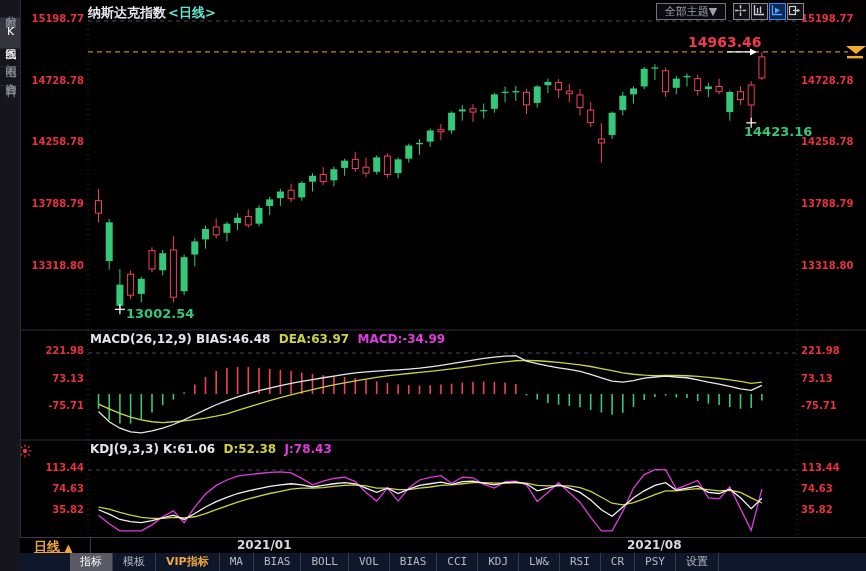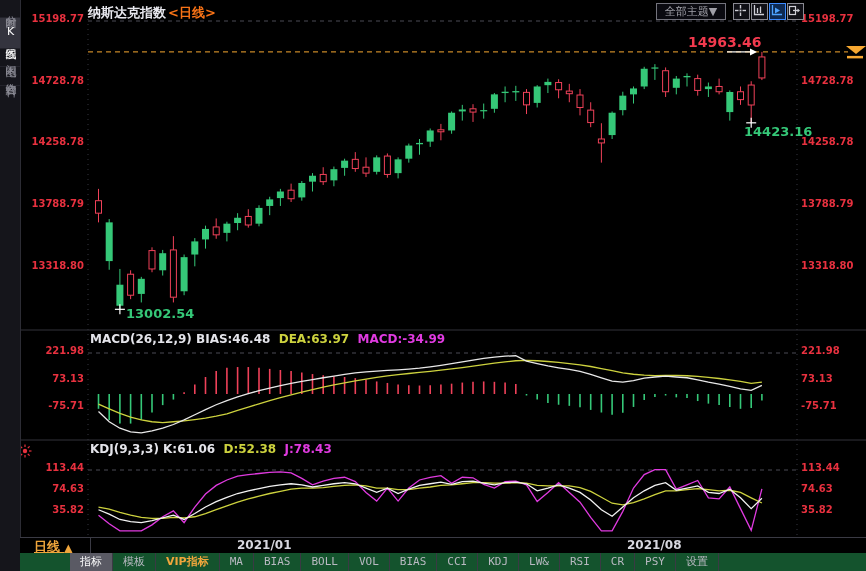--- a/index.html
+++ b/index.html
@@ -6,41 +6,41 @@
   #app{position:relative;width:866px;height:571px;background:#000;overflow:hidden;}
 
   
   .sidebar{position:absolute;left:0;top:0;width:20px;height:571px;background:#15151b;border-right:1px solid #2c2c34;z-index:6;}
   .side-tab{writing-mode:vertical-lr;text-orientation:upright;color:#8a8a94;font-size:11px;line-height:20px;
             width:20px;padding:7px 0;text-align:center;letter-spacing:1px;cursor:pointer;border-bottom:1px solid #23232b;}
   .side-tab.active{background:#34343e;color:#ffffff;}
 
   
   .chart-title{position:absolute;left:88px;top:4px;font-size:13px;font-weight:bold;color:#e8e8ee;z-index:5;white-space:nowrap;}
-  .chart-title .tag{color:#f97316;margin-left:2px;}
+  .chart-title .tag{color:#5eead4;margin-left:2px;}
   .theme-dd{position:absolute;left:656px;top:3px;width:68px;height:15px;border:1px solid #73737c;color:#a0a0a8;
             font-size:11px;line-height:15px;text-align:center;z-index:7;cursor:pointer;background:#0a0a10;}
   .icon-btn{position:absolute;top:3px;width:15px;height:15px;border:1px solid #8a8a92;background:#101016;z-index:7;cursor:pointer;}
   .icon-btn.active{border-color:#3d8bff;background:#0e2a52;}
   .icon-btn svg{display:block;}
 
   
   .lbl{position:absolute;white-space:nowrap;z-index:4;}
   .axis-lbl{font-size:10px;font-weight:bold;color:#e8313f;}
   .ind-header{font-size:12px;font-weight:bold;}
   .ind-header .w{color:#e4e4ea;} .ind-header .y{color:#cdd23e;} .ind-header .m{color:#e03ae0;}
   .anno-red{font-size:14px;font-weight:bold;color:#f23a4e;}
   .anno-green{font-size:13px;font-weight:bold;color:#35c878;}
   .date-lbl{font-size:12px;font-weight:bold;color:#d8d8e0;}
   .period-lbl{font-size:13px;font-weight:bold;color:#f0a63c;}
 
   
   .daterow{position:absolute;left:20px;top:537px;width:846px;height:15px;background:#000;border-top:1px solid #3a3a44;border-bottom:1px solid #4a4a54;z-index:6;}
   .daterow .vdiv{position:absolute;left:70px;top:0;width:1px;height:100%;background:#3a3a44;}
-  .toolbar{position:absolute;left:20px;top:553px;width:846px;height:18px;background:#14532d;display:flex;align-items:stretch;z-index:6;}
+  .toolbar{position:absolute;left:20px;top:553px;width:846px;height:18px;background:#0f172a;display:flex;align-items:stretch;z-index:6;}
   .tb-spacer{width:50px;}
   .tb-item{color:#b9b9c2;font-size:11px;line-height:18px;padding:0 10px;border-right:1px solid #3a3a44;cursor:pointer;white-space:nowrap;}
   .tb-item.latin{font-family:"DejaVu Sans Mono",monospace;font-size:11px;text-align:center;}
   .tb-item.active{background:#5a5a64;color:#ffffff;}
   .tb-item.vip{color:#f0a63c;font-weight:bold;}
 
   svg.chart{position:absolute;left:0;top:0;z-index:2;}
   .sparkle{position:absolute;left:18px;top:443px;z-index:5;cursor:pointer;}
 </style>
 </head>

